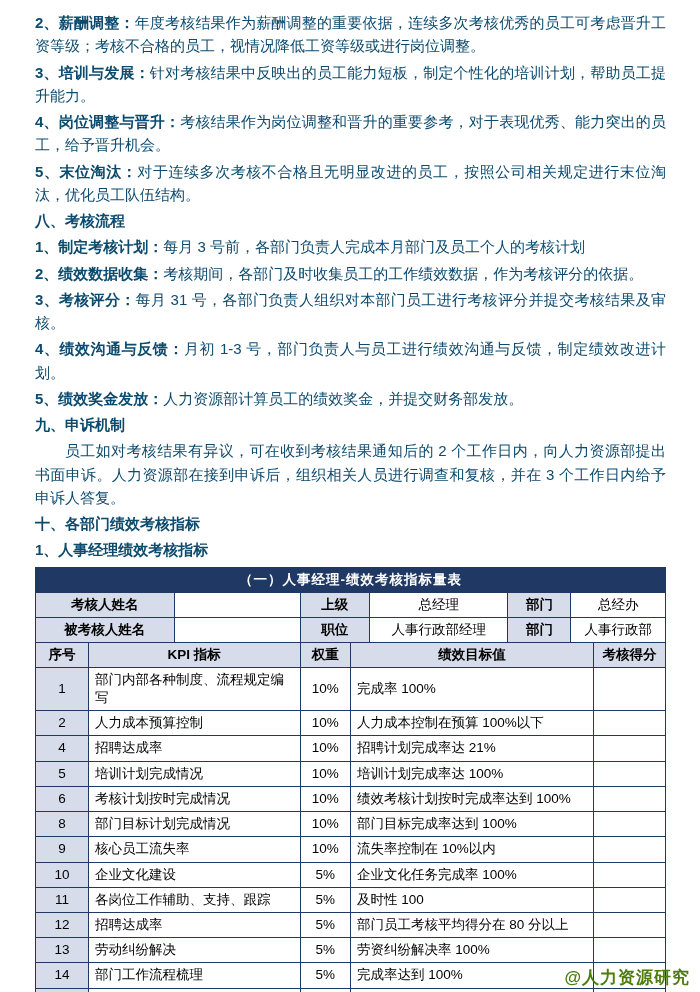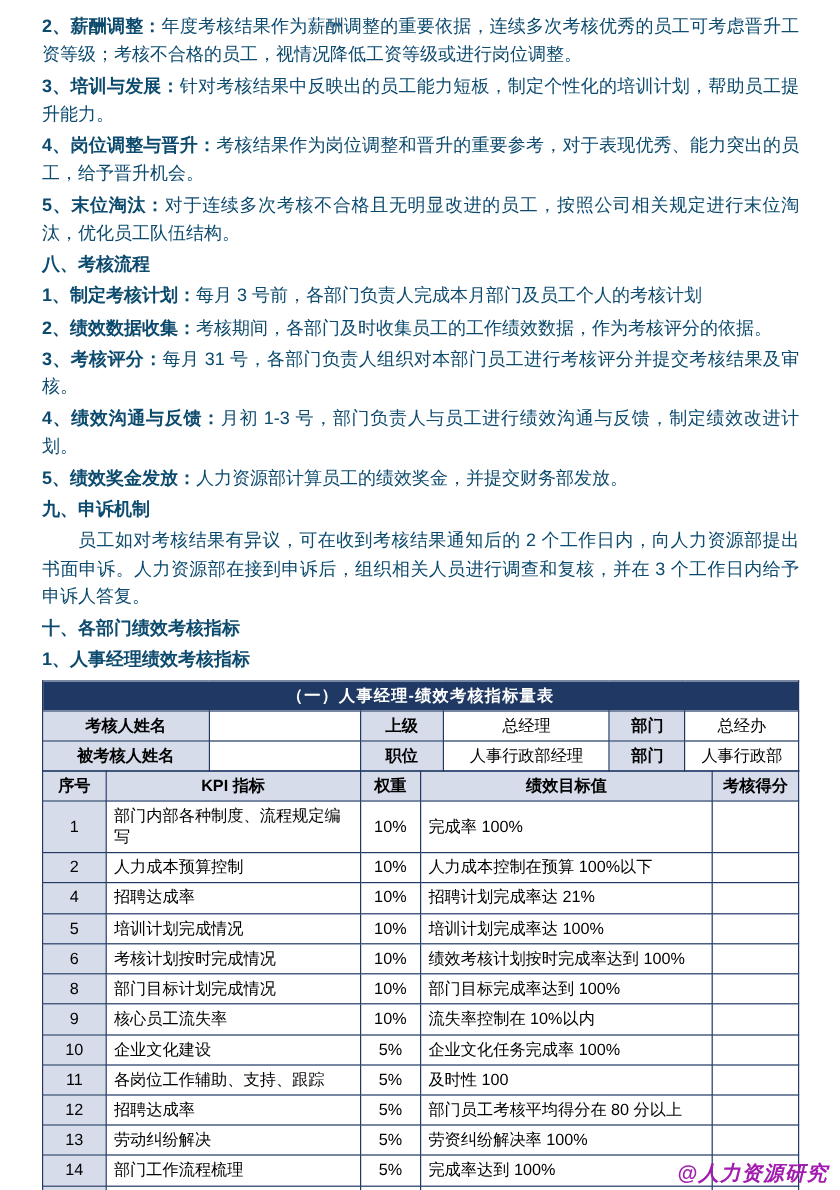--- a/index.html
+++ b/index.html
@@ -38,21 +38,21 @@
   td.lab { background: var(--accent-bg, #d7dcea); font-weight: bold; text-align: center; }
   td.val { text-align: center; background: #fff; }
   td.num { background: var(--accent-bg, #d7dcea); text-align: center; }
   tr.colhead td { background: var(--accent-bg, #d7dcea); font-weight: bold; text-align: center; margin-top: 28px; }
   td.kpi-name, td.target { text-align: left; background: #fff; }
   td.weight { text-align: center; background: #fff; }
   td.score { background: #fff; }
 
   .watermark {
     position: absolute; right: 10px; bottom: 3px;
-    color: #a21caf; font-size: 17px; font-weight: bold; letter-spacing: 1px; font-style: italic;
+    color: #4d7c0f; font-size: 17px; font-weight: bold; letter-spacing: 1px;
   }
 </style>
 </head>
 <body>
 
 <div class="page">
 
   <div class="doc" id="doc-paragraphs">
       <p><span class="prefix">2、薪酬调整：</span>年度考核结果作为薪酬调整的重要依据，连续多次考核优秀的员工可考虑晋升工资等级；考核不合格的员工，视情况降低工资等级或进行岗位调整。</p>
       <p><span class="prefix">3、培训与发展：</span>针对考核结果中反映出的员工能力短板，制定个性化的培训计划，帮助员工提升能力。</p>

